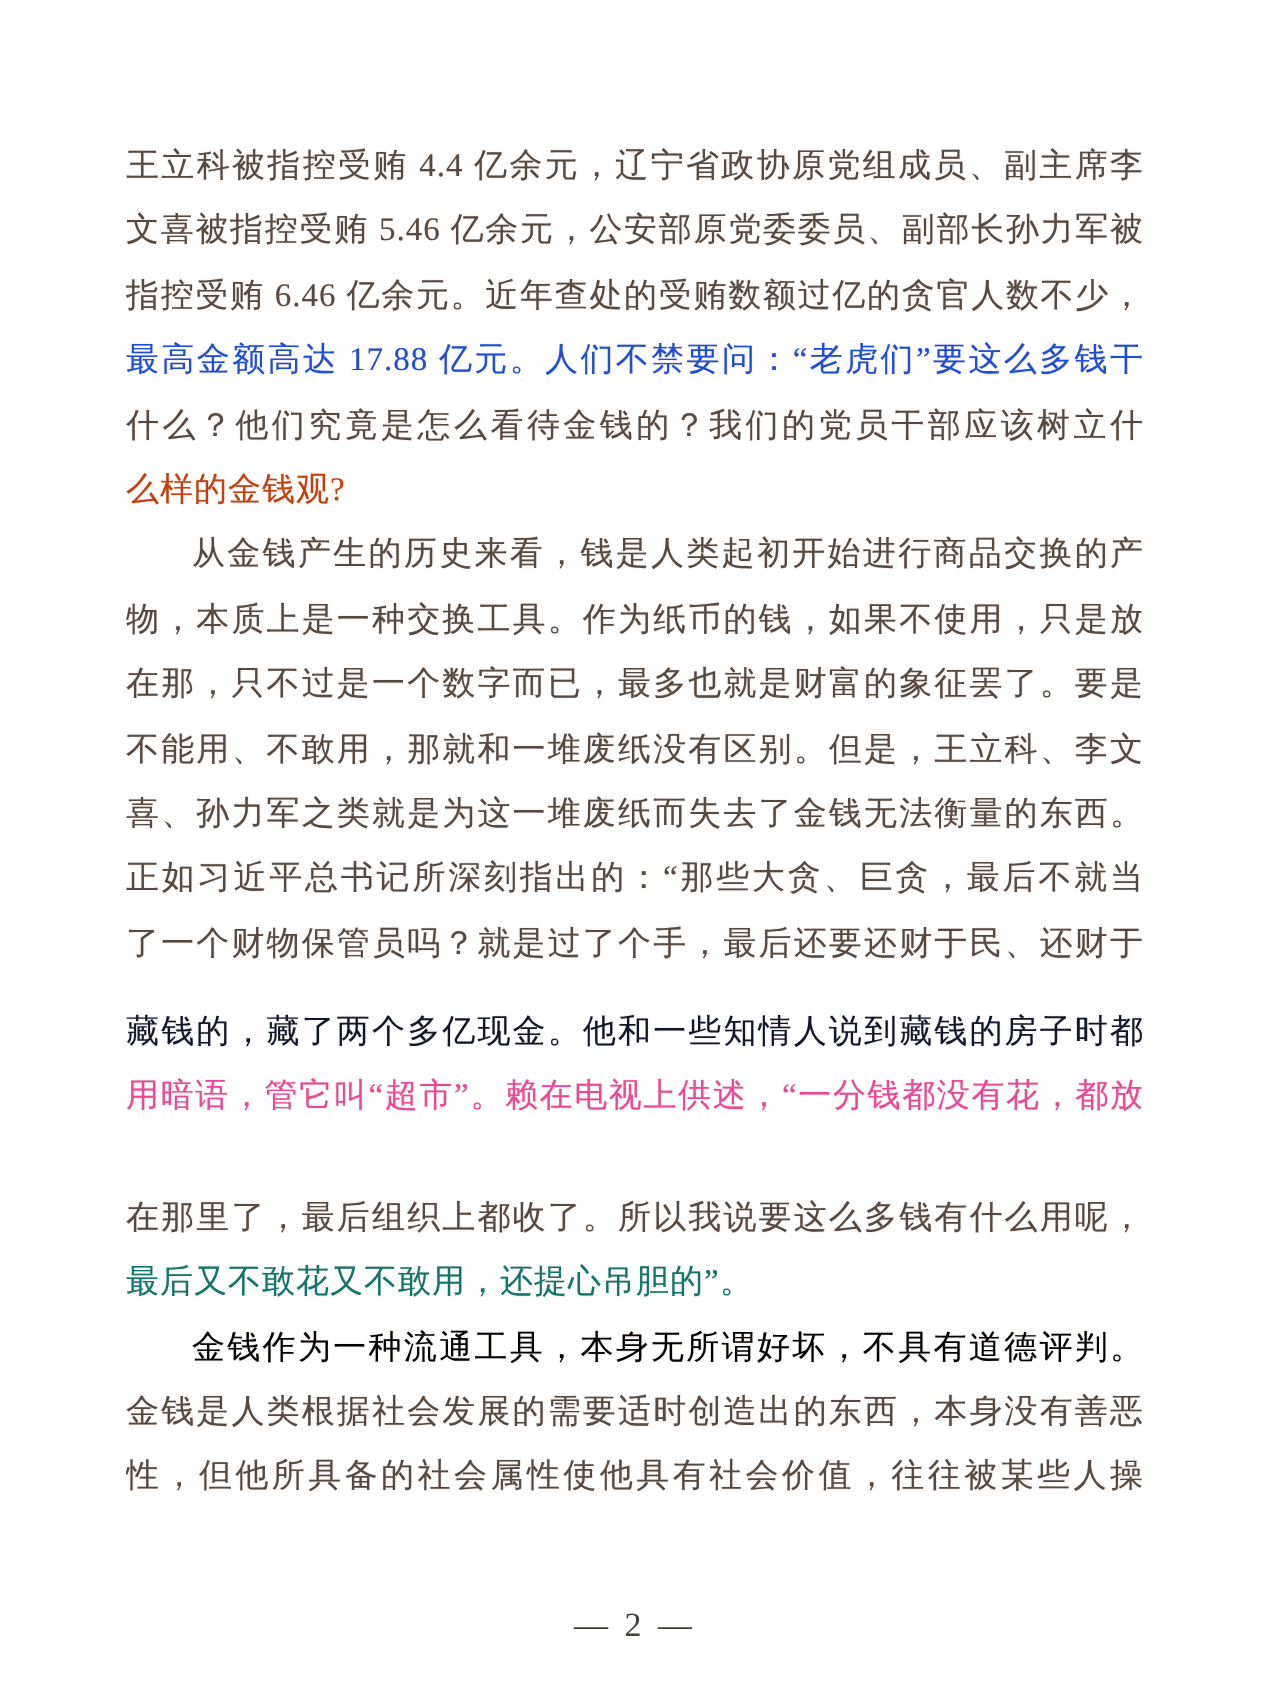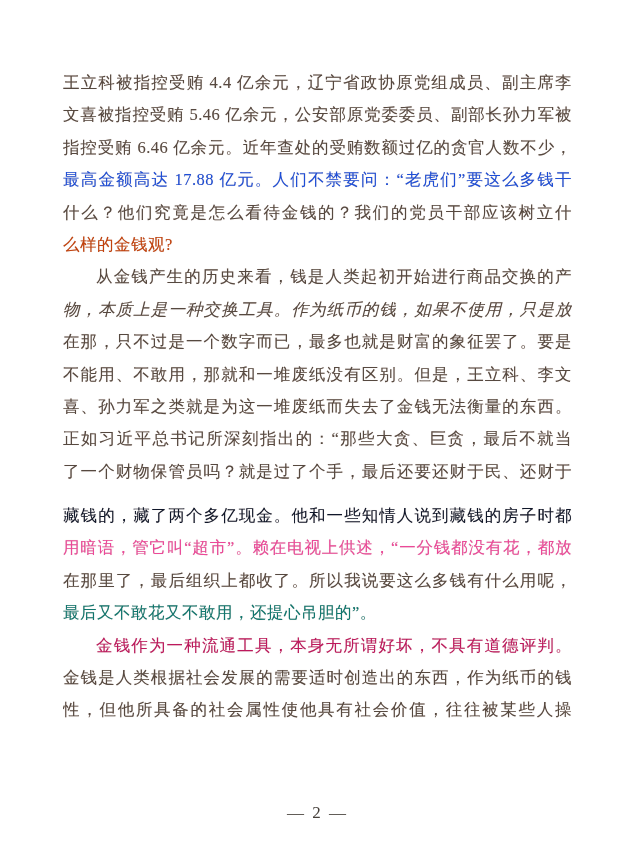--- a/index.html
+++ b/index.html
@@ -58,28 +58,28 @@
 
 <div class="page">
   <div class="text-block" id="text-block">
       <div class="line" style="color: rgb(86, 73, 64);">王立科被指控受贿 4.4 亿余元，辽宁省政协原党组成员、副主席李</div>
       <div class="line" style="color: rgb(86, 73, 64);">文喜被指控受贿 5.46 亿余元，公安部原党委委员、副部长孙力军被</div>
       <div class="line" style="color: rgb(86, 73, 64);">指控受贿 6.46 亿余元。近年查处的受贿数额过亿的贪官人数不少，</div>
       <div class="line" style="color: #1d4ed8;">最高金额高达 17.88 亿元。人们不禁要问：“老虎们”要这么多钱干</div>
       <div class="line" style="color: rgb(86, 73, 64);">什么？他们究竟是怎么看待金钱的？我们的党员干部应该树立什</div>
       <div class="line end" style="color: #c2410c;">么样的金钱观?</div>
       <div class="line indent" style="color: rgb(86, 73, 64);">从金钱产生的历史来看，钱是人类起初开始进行商品交换的产</div>
-      <div class="line" style="color: rgb(86, 73, 64); font-style: italic;">物，本质上是一种交换工具。作为纸币的钱，如果不使用，只是放</div>
+      <div class="line" style="color: rgb(86, 73, 64);">物，本质上是一种交换工具。作为纸币的钱，如果不使用，只是放</div>
       <div class="line" style="color: rgb(86, 73, 64);">在那，只不过是一个数字而已，最多也就是财富的象征罢了。要是</div>
       <div class="line" style="color: rgb(86, 73, 64);">不能用、不敢用，那就和一堆废纸没有区别。但是，王立科、李文</div>
       <div class="line" style="color: rgb(86, 73, 64);">喜、孙力军之类就是为这一堆废纸而失去了金钱无法衡量的东西。</div>
       <div class="line" style="color: rgb(86, 73, 64);">正如习近平总书记所深刻指出的：“那些大贪、巨贪，最后不就当</div>
       <div class="line" style="color: rgb(86, 73, 64);">了一个财物保管员吗？就是过了个手，最后还要还财于民、还财于</div>
       <div class="line" style="color: #0f172a; margin-top: 12px;">藏钱的，藏了两个多亿现金。他和一些知情人说到藏钱的房子时都</div>
       <div class="line" style="color: #ec4899;">用暗语，管它叫“超市”。赖在电视上供述，“一分钱都没有花，都放</div>
-      <div class="line" style="color: rgb(86, 73, 64);">在那里了，最后组织上都收了。所以我说要这么多钱有什么用呢，</div>
+      <div class="line" style="color: rgb(86, 73, 64); margin-top: 28px;">在那里了，最后组织上都收了。所以我说要这么多钱有什么用呢，</div>
       <div class="line end" style="color: #0f766e;">最后又不敢花又不敢用，还提心吊胆的”。</div>
-      <div class="line indent" style="color: #be185d;">金钱作为一种流通工具，本身无所谓好坏，不具有道德评判。</div>
-      <div class="line" style="color: rgb(86, 73, 64);">金钱是人类根据社会发展的需要适时创造出的东西，作为纸币的钱</div>
+      <div class="line indent" style="color: #000000;">金钱作为一种流通工具，本身无所谓好坏，不具有道德评判。</div>
+      <div class="line" style="color: rgb(86, 73, 64);">金钱是人类根据社会发展的需要适时创造出的东西，本身没有善恶</div>
       <div class="line" style="color: rgb(86, 73, 64);">性，但他所具备的社会属性使他具有社会价值，往往被某些人操控，</div>
     </div>
   <div class="footer">— 2 —</div>
 </div>
 
 </body></html>

